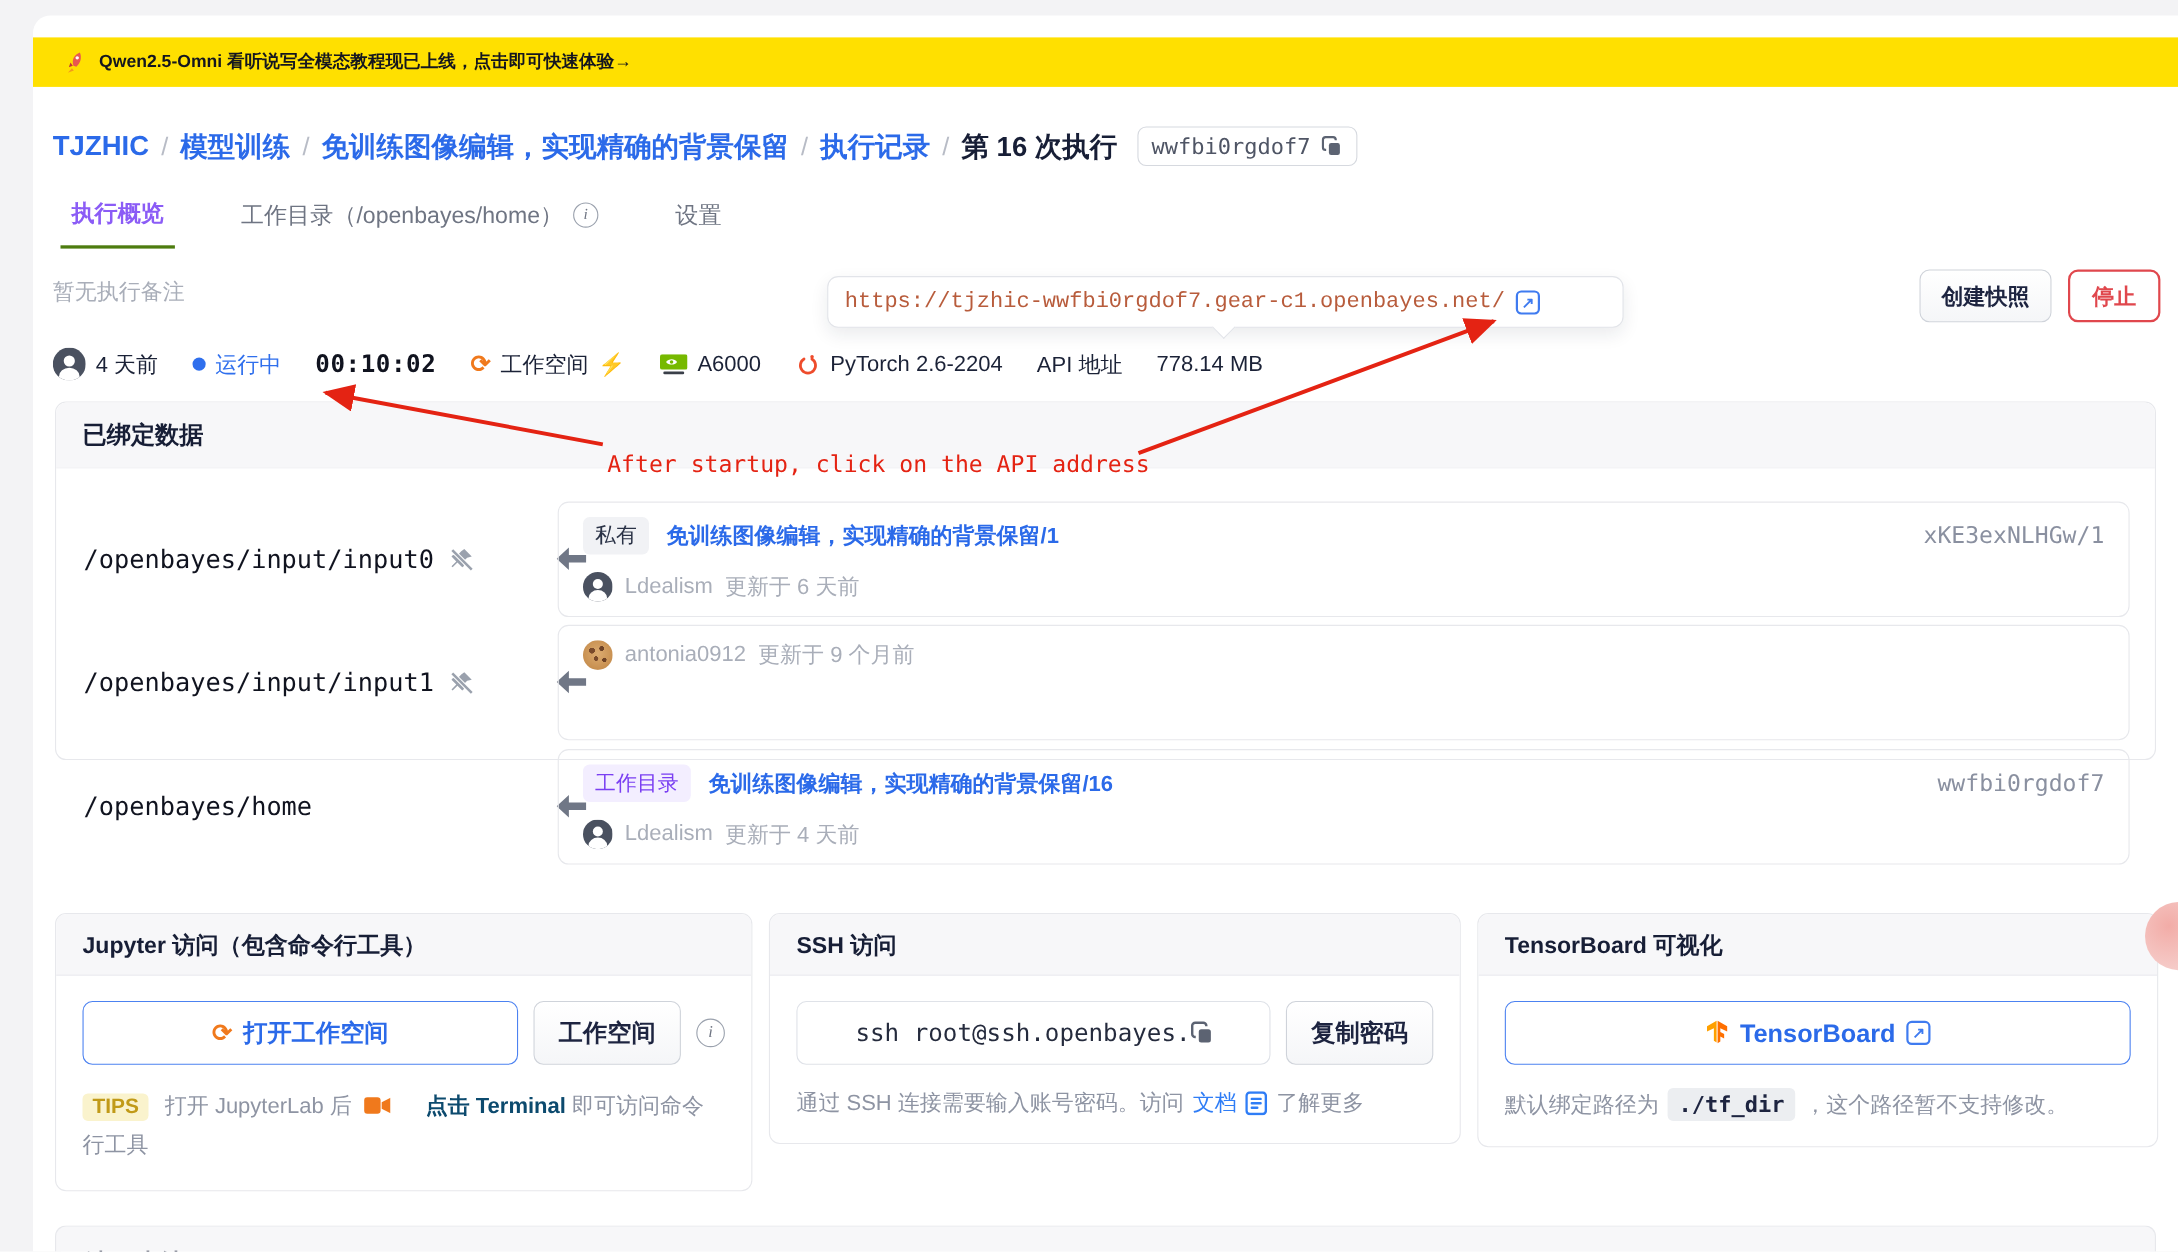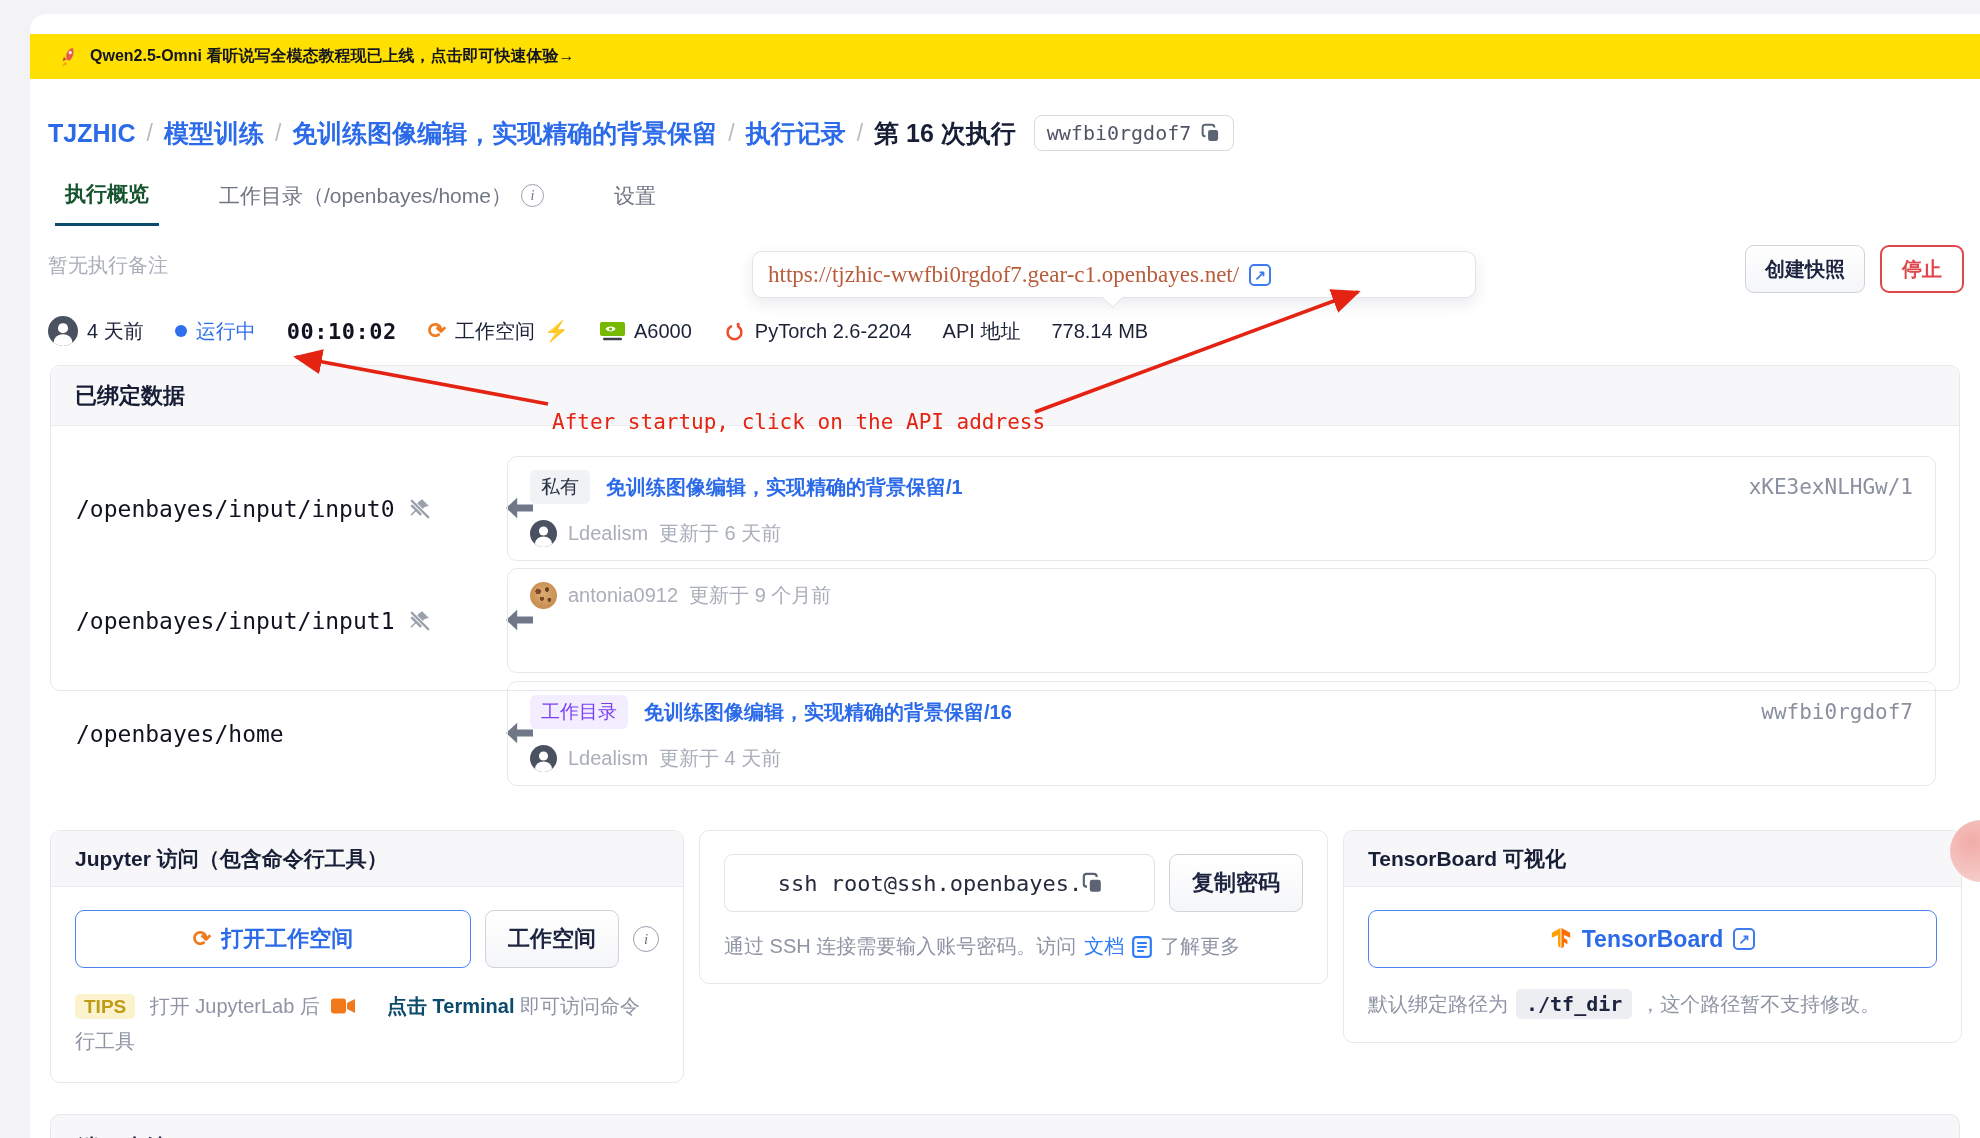--- a/index.html
+++ b/index.html
@@ -20,34 +20,34 @@
   .crumb-link { cursor:pointer; }
   .crumb-sep { color:#b8bcc6; font-weight:400; margin:0 11px; font-size:23px; }
   .crumb-current { color:#171e36; }
   .run-id-badge { margin-left:18px; display:inline-flex; align-items:center; gap:10px;
                   border:1px solid #d6d9df; border-radius:8px; padding:5px 12px; background:#fff;
                   font-family:"DejaVu Sans Mono", monospace; font-size:20px; font-weight:400; color:#4f5565; cursor:pointer; }
 
   
   .tabs { position:absolute; left:55px; top:180px; display:flex; gap:50px; font-size:21px; }
   .tab { color:#6f7583; padding:0 10px 15px; display:flex; gap:9px; align-items:center; cursor:pointer; }
-  .tab.active { color:#14532d; font-weight:bold; border-bottom:3px solid #0c4a6e; }
+  .tab.active { color:#8b5cf6; font-weight:bold; border-bottom:3px solid #4d7c0f; }
   .info-circle { width:23px; height:23px; border:1.5px solid #9aa1ad; border-radius:50%;
                  color:#6f7583; display:inline-flex; align-items:center; justify-content:center;
                  font-size:14px; font-style:italic; font-family:"Liberation Serif", serif; flex:none; }
 
   .note { position:absolute; left:48px; top:252px; font-size:20px; color:#a9aeb9; }
 
   
   .url-tip { position:absolute; left:752px; top:251px; width:724px; height:47px; background:#fff;
              border:1px solid #e2e4e9; border-radius:10px; box-shadow:0 6px 16px rgba(20,30,60,.09);
              display:flex; align-items:center; padding:0 15px; gap:10px; cursor:pointer; }
   .url-tip::after { content:""; position:absolute; left:352px; bottom:-8px; width:14px; height:14px;
              background:#fff; border-right:1px solid #e2e4e9; border-bottom:1px solid #e2e4e9; transform:rotate(45deg); }
-  .url-text { font-family:Liberation Serif, serif; font-size:23px; color:#b85c3c; }
+  .url-text { font-family:Liberation Mono, monospace; font-size:20px; color:#b85c3c; }
   .ext-box { width:22px; height:22px; border:2px solid #3f7bf0; border-radius:5px; flex:none;
              display:inline-flex; align-items:center; justify-content:center;
              color:#3f7bf0; font-size:14px; font-weight:bold; cursor:pointer; }
 
   
   .btn { display:inline-flex; align-items:center; justify-content:center; border-radius:9px;
          font-weight:bold; cursor:pointer; background:#fff; }
   .btn-snapshot { position:absolute; left:1745px; top:245px; height:48px; padding:0 19px;
                   border:1px solid #cfd3da; background:linear-gradient(#fff,#f5f6f8);
                   font-size:20px; color:#1d2440; }
@@ -343,20 +343,21 @@
             <rect width="15" height="15" rx="3" fill="#f0791c"></rect>
             <path d="M16 4.5l8-4v14l-8-4z" fill="#f0791c"></path>
           </svg>
           <span class="tips-link">点击 Terminal</span>
           <span>即可访问命令行工具</span>
         </div>
       </div>
     </div>
 
     <div class="card card2">
+      <div class="card-header">SSH 访问</div>
       <div class="card-body">
         <div class="body-row">
           <div class="ssh-box">
             <span>ssh root@ssh.openbayes.</span>
             <svg width="22" height="22">
                 <use href="#sym-copy"></use>
               </svg>
           </div>
           <div class="btn-plain">复制密码</div>
         </div>

